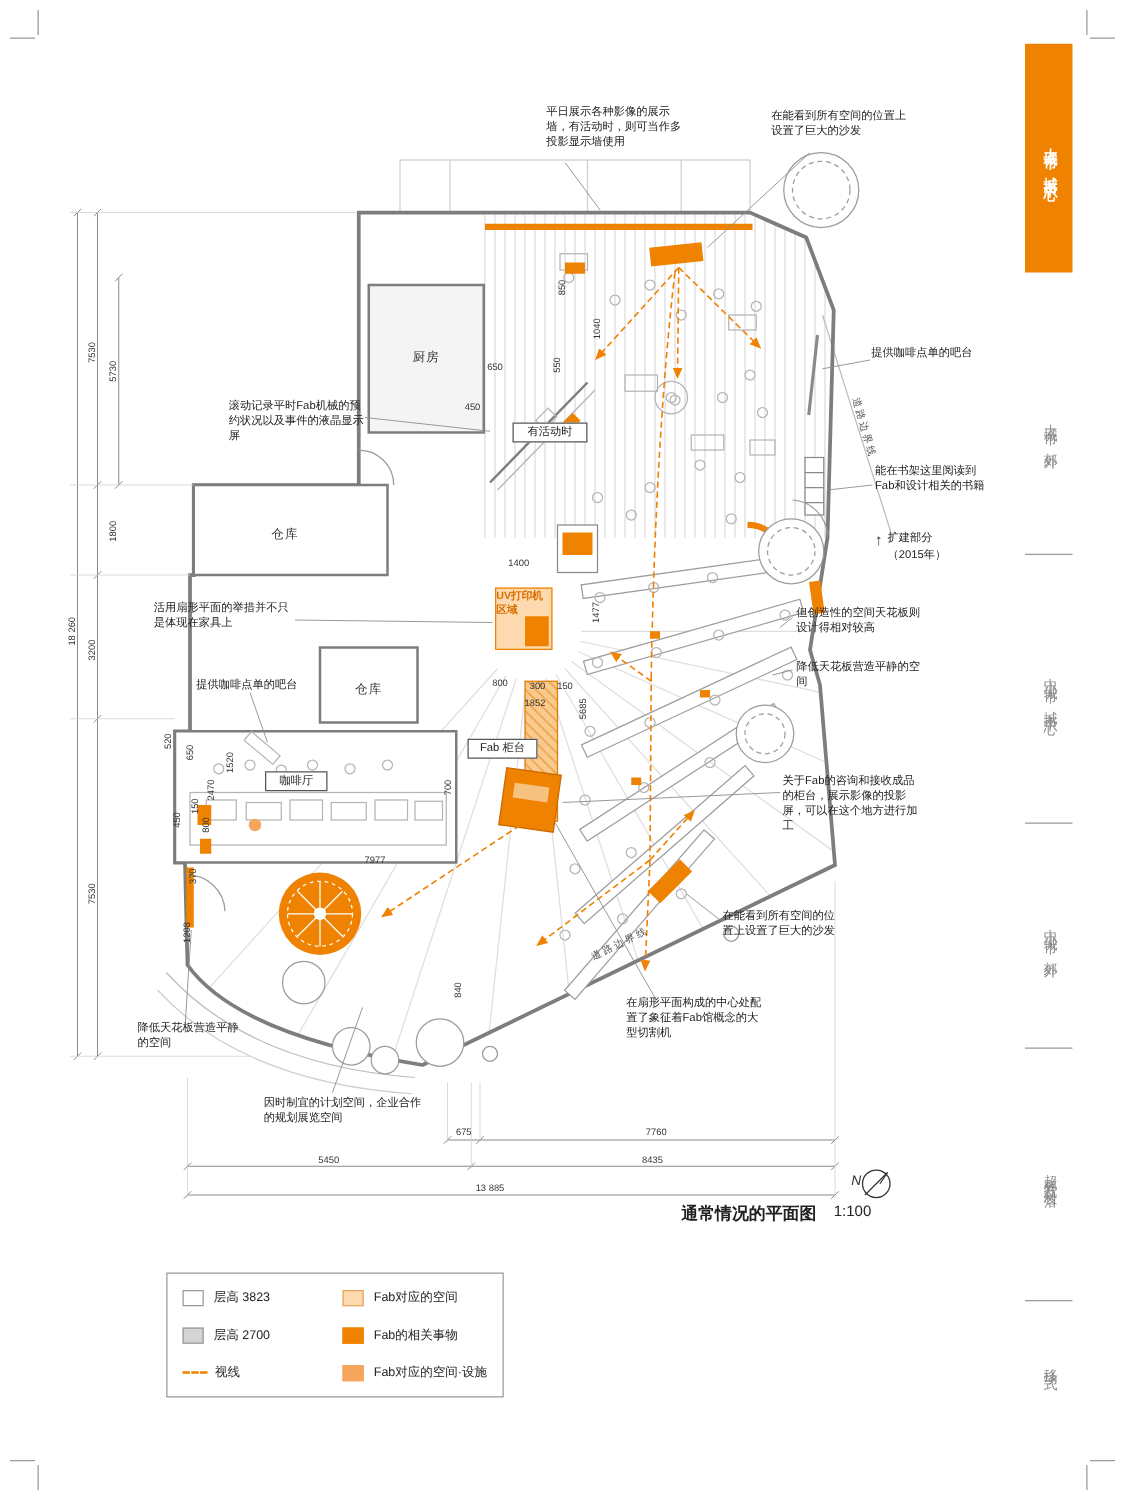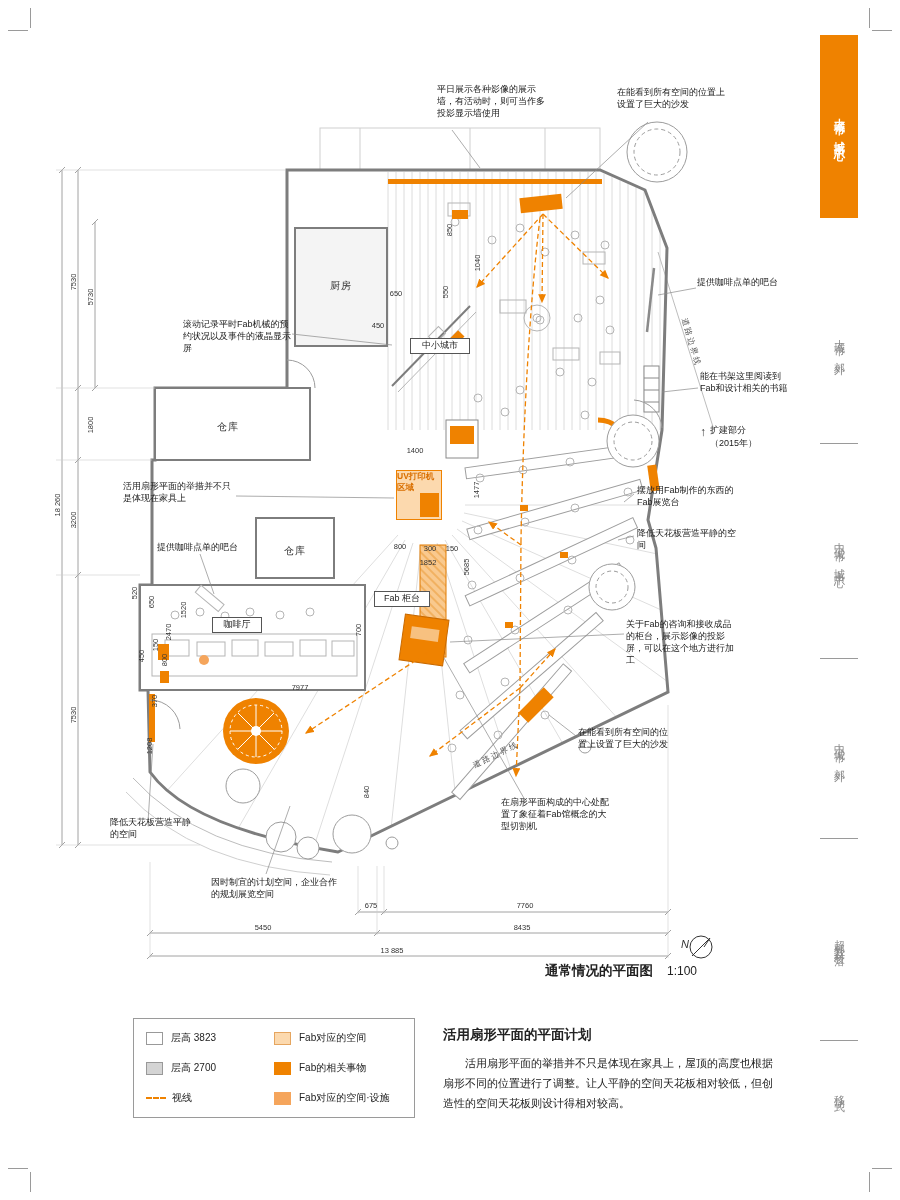--- a/index.html
+++ b/index.html
@@ -16,25 +16,25 @@
   .uvmachine{position:absolute;right:2px;bottom:2px;width:19px;height:24px;background:#ef8200;}
   .expansion{position:absolute;left:700px;top:424px;display:flex;gap:4px;font-size:9px;line-height:1.4;}
   .exp-arrow{font-size:12px;color:#333;}
   
   .tab{position:absolute;left:820px;width:38px;writing-mode:vertical-rl;
        display:flex;align-items:center;justify-content:center;letter-spacing:3px;
        font-size:11px;color:#8b8b8b;text-align:center;}
   .tab.active{background:#ef8200;color:#ffffff;font-weight:bold;}
   .sdiv{position:absolute;left:820px;width:38px;border-top:1px solid #9a9a9a;height:0;}
   
-  .caption{position:absolute;left:545px;top:962px;display:flex;gap:14px;align-items:center;}
+  .caption{position:absolute;left:545px;top:962px;display:flex;gap:14px;align-items:flex-start;}
   .caption .t{font-size:13.5px;font-weight:bold;}
   .caption .s{font-size:12px;}
   
-  .legend{position:absolute;left:133px;top:1018px;width:268px;height:98px;border:1px solid #9a9a9a;padding-left:12px;}
+  .legend{position:absolute;left:133px;top:1018px;width:268px;height:98px;border:1px solid #9a9a9a;}
   .lrow{position:absolute;display:flex;align-items:center;font-size:10px;color:#222;}
   .sw{display:inline-block;width:15px;height:11px;border:1px solid #999;margin-right:8px;flex:0 0 auto;}
   .sw.white{background:#fff;}
   .sw.gray{background:#d4d4d4;}
   .sw.lo{background:#fcd9ae;border-color:#e5a55f;}
   .sw.o{background:#ef8200;border-color:#ef8200;}
   .sw.mo{background:#f5a55c;border-color:#f5a55c;}
   .swdash{display:inline-block;width:20px;height:0;border-top:2px dashed #ef8200;margin-right:6px;flex:0 0 auto;}
   
   .desc{position:absolute;left:443px;top:1026px;width:335px;}
@@ -376,35 +376,35 @@
     <text class="dim" x="158" y="645" transform="rotate(-90 158 645)">150</text>
     <text class="dim" x="157" y="701" transform="rotate(-90 157 701)">370</text>
     <text class="dim" x="152" y="746" transform="rotate(-90 152 746)">1208</text>
     <text class="dim" x="371" y="908">675</text>
     <text class="dim" x="525" y="908">7760</text>
     <text class="dim" x="263" y="930">5450</text>
     <text class="dim" x="522" y="930">8435</text>
     <text class="dim" x="392" y="953">13 885</text>
   </svg>
 
-  <div class="boxlabel" style="left:410px;top:338px;width:54px">中小城市</div>
+  <div class="boxlabel" style="left:410px;top:338px;width:54px">有活动时</div>
   <div class="boxlabel" style="left:212px;top:617px;width:44px">咖啡厅</div>
   <div class="boxlabel" style="left:374px;top:591px;width:50px">Fab 柜台</div>
   <div class="uvbox">
     <span>UV打印机区域</span>
     <span class="uvmachine"></span>
   </div>
 
   <div class="ann" style="left:437px;top:83px;width:112px">平日展示各种影像的展示墙，有活动时，则可当作多投影显示墙使用</div>
   <div class="ann" style="left:617px;top:86px;width:108px">在能看到所有空间的位置上设置了巨大的沙发</div>
   <div class="ann" style="left:697px;top:276px;width:92px">提供咖啡点单的吧台</div>
   <div class="ann" style="left:183px;top:318px;width:110px">滚动记录平时Fab机械的预约状况以及事件的液晶显示屏</div>
   <div class="ann" style="left:700px;top:370px;width:88px">能在书架这里阅读到Fab和设计相关的书籍</div>
   <div class="ann" style="left:123px;top:480px;width:112px">活用扇形平面的举措并不只是体现在家具上</div>
-  <div class="ann" style="left:637px;top:484px;width:100px">摆放用Fab制作的东西的Fab展览台</div>
+  <div class="ann" style="left:637px;top:484px;width:100px">但创造性的空间天花板则设计得相对较高</div>
   <div class="ann" style="left:637px;top:527px;width:104px">降低天花板营造平静的空间</div>
   <div class="ann" style="left:157px;top:541px;width:100px">提供咖啡点单的吧台</div>
   <div class="ann" style="left:626px;top:618px;width:108px">关于Fab的咨询和接收成品的柜台，展示影像的投影屏，可以在这个地方进行加工</div>
   <div class="ann" style="left:578px;top:726px;width:92px">在能看到所有空间的位置上设置了巨大的沙发</div>
   <div class="ann" style="left:501px;top:796px;width:108px">在扇形平面构成的中心处配置了象征着Fab馆概念的大型切割机</div>
   <div class="ann" style="left:110px;top:816px;width:82px">降低天花板营造平静的空间</div>
   <div class="ann" style="left:211px;top:876px;width:130px">因时制宜的计划空间，企业合作的规划展览空间</div>
 
   <div class="expansion">
     <span class="exp-arrow">↑</span>
@@ -439,24 +439,20 @@
     <div class="lrow" style="left:140px;top:42px">
       <span class="sw o"></span>
       <span>Fab的相关事物</span>
     </div>
     <div class="lrow" style="left:140px;top:72px">
       <span class="sw mo"></span>
       <span>Fab对应的空间·设施</span>
     </div>
   </div>
 
-  <div class="desc">
-    <div class="dtitle">活用扇形平面的平面计划</div>
-    <div class="dbody">活用扇形平面的举措并不只是体现在家具上，屋顶的高度也根据扇形不同的位置进行了调整。让人平静的空间天花板相对较低，但创造性的空间天花板则设计得相对较高。</div>
-  </div>
 
   <div class="tab active" style="top:35px;height:183px">大城市　城市中心</div>
   <div class="tab" style="top:252px;height:185px">大城市　郊外</div>
   <div class="tab" style="top:452px;height:200px">中小城市　城市中心</div>
   <div class="tab" style="top:668px;height:164px">中小城市　郊外</div>
   <div class="tab" style="top:845px;height:190px">超郊外及村落</div>
   <div class="tab" style="top:1052px;height:76px">移动式</div>
   <div class="sdiv" style="top:443px"></div>
   <div class="sdiv" style="top:658px"></div>
   <div class="sdiv" style="top:838px"></div>

